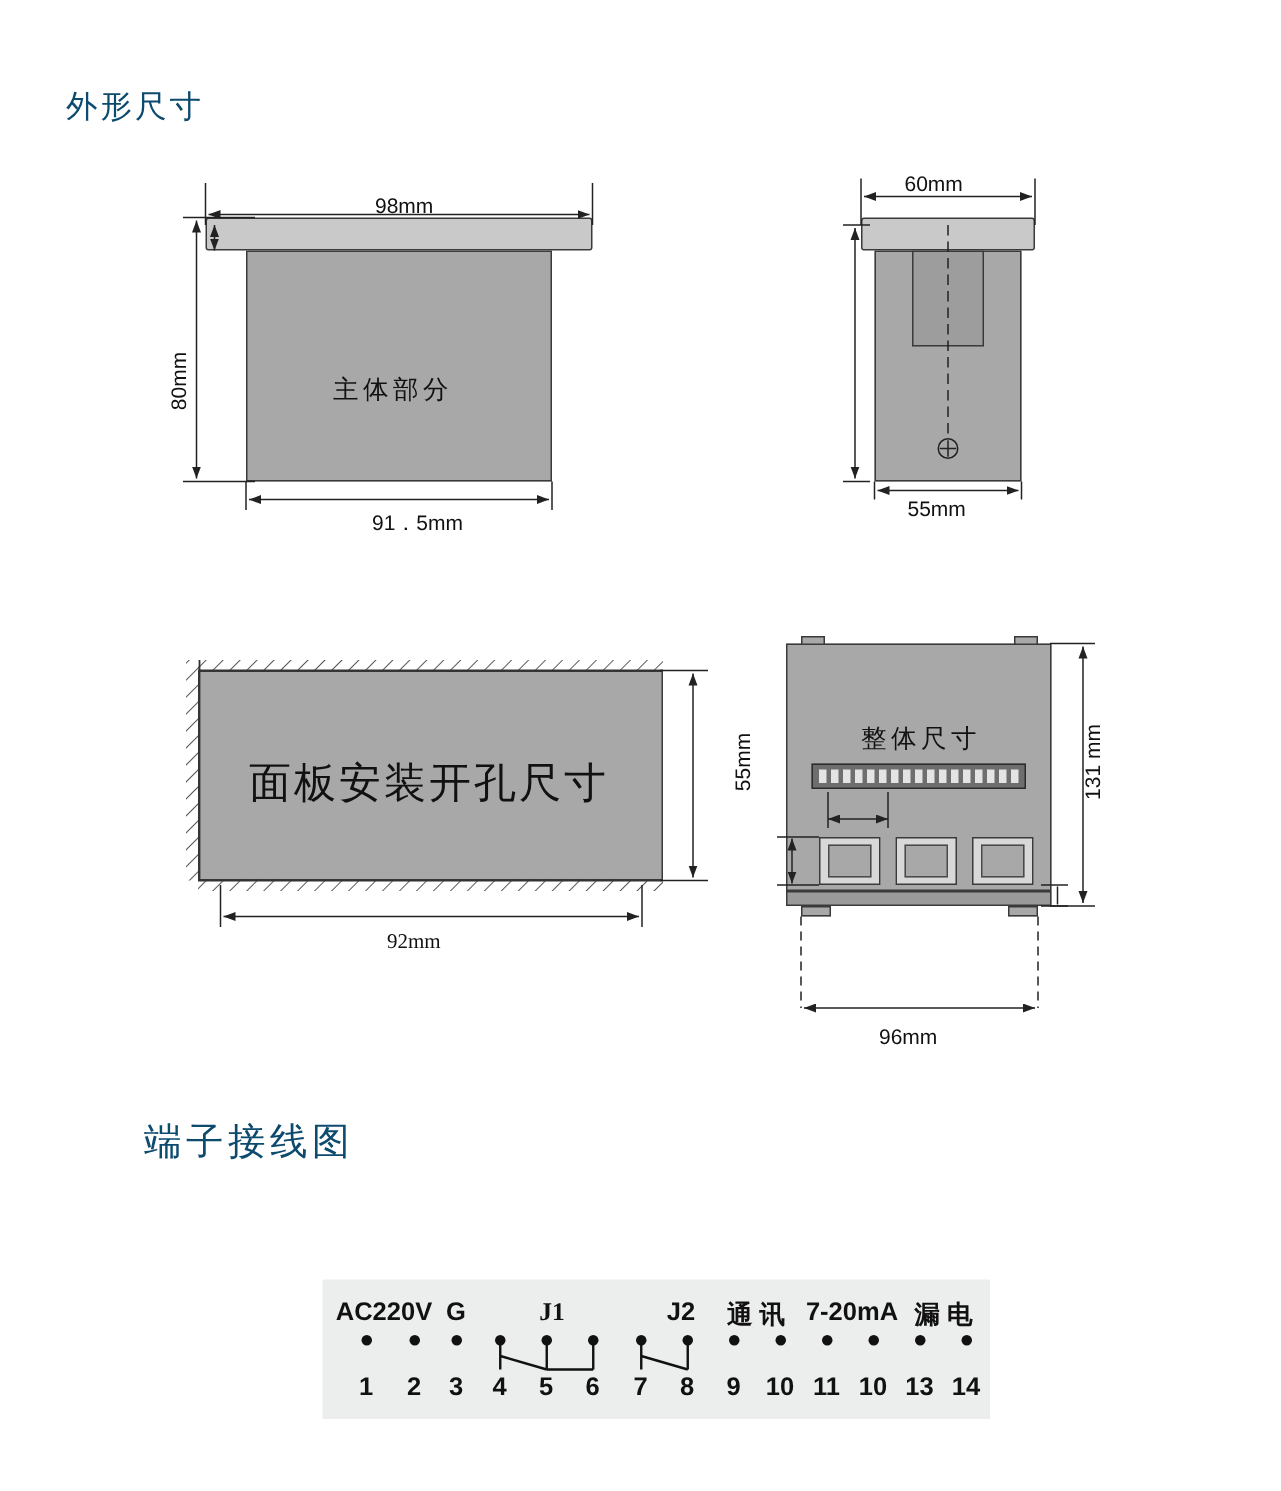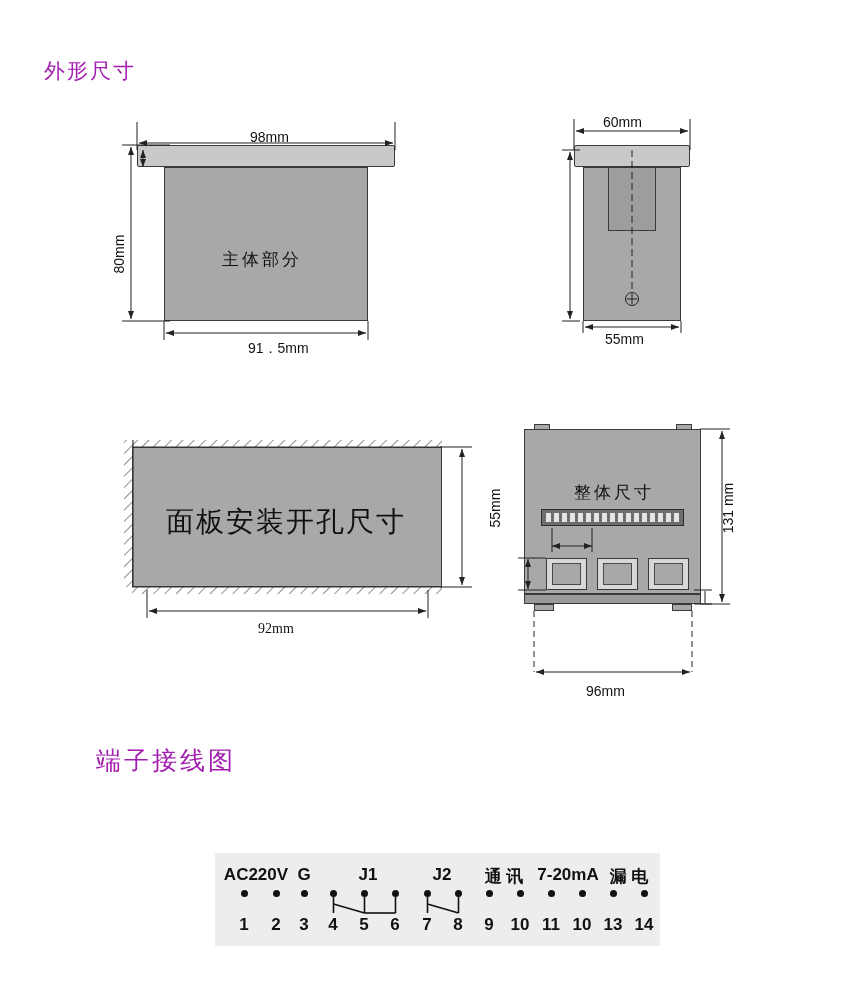--- a/index.html
+++ b/index.html
@@ -16,21 +16,21 @@
     overflow: hidden;
   }
   .page {
     position: absolute;
     inset: 0;
   }
   .title {
     position: absolute;
     font-size: 21px;
     letter-spacing: 2px;
-    color: #a21caf;
+    color: #0c4a6e;
   }
   #title-outline { left: 44px; top: 57px; }
   #title-terminal { left: 96px; top: 744px; font-size: 25px; letter-spacing: 3px; }
 
   
   .body-fill { background: #a8a8a8; border: 1px solid #3a3a3a; box-sizing: border-box; }
   .cap-fill { background: #c9c9c9; border: 1px solid #3a3a3a; box-sizing: border-box; }
   .dark-fill { background: #8f8f8f; border: 1px solid #3a3a3a; box-sizing: border-box; }
   .white-fill { background: #e8e8e8; border: 1px solid #3a3a3a; box-sizing: border-box; }
 
@@ -268,22 +268,22 @@
       <line x1="694" y1="590" x2="712" y2="590"></line>
       <line x1="694" y1="604" x2="712" y2="604"></line>
       <line x1="705" y1="591" x2="705" y2="603"></line>
     </g>
   </svg>
 
   <div id="terminal-strip">
 
     <div class="term-group-label" style="left:6px; top:12px; width:70px;">AC220V</div>
     <div class="term-group-label" style="left:77px; top:12px; width:24px;">G</div>
-    <div class="term-group-label" style="left:112px; top:12px; width:82px;">J1</div>
-    <div class="term-group-label" style="left:196px; top:12px; width:62px;">J2</div>
+    <div class="term-group-label" style="left:112px; top:12px; width:82px;font-family:Liberation Serif, serif;">J1</div>
+    <div class="term-group-label" style="left:208px; top:12px; width:62px;">J2</div>
     <div class="term-group-label" style="left:258px; top:12px; width:62px;">通 讯</div>
     <div class="term-group-label" style="left:320px; top:12px; width:66px;">7-20mA</div>
     <div class="term-group-label" style="left:386px; top:12px; width:56px;">漏 电</div>
 
     <div class="term-dot" style="left:26px;  top:37px;"></div>
     <div class="term-dot" style="left:58px;  top:37px;"></div>
     <div class="term-dot" style="left:86px;  top:37px;"></div>
     <div class="term-dot" style="left:115px; top:37px;"></div>
     <div class="term-dot" style="left:146px; top:37px;"></div>
     <div class="term-dot" style="left:177px; top:37px;"></div>

